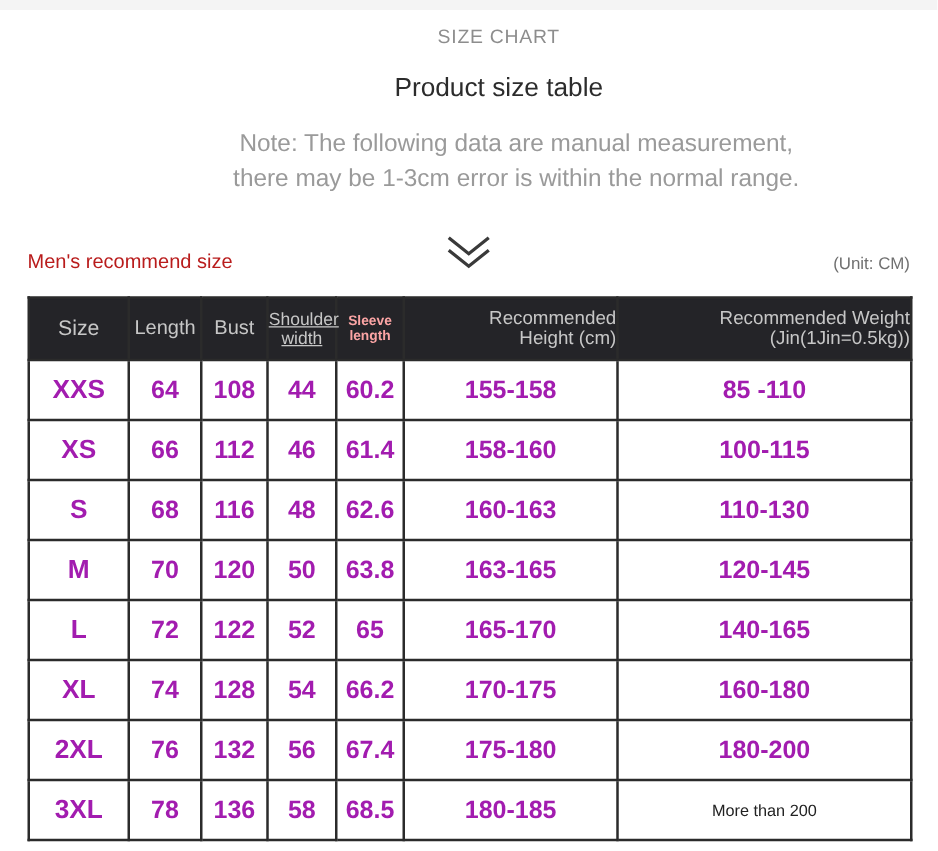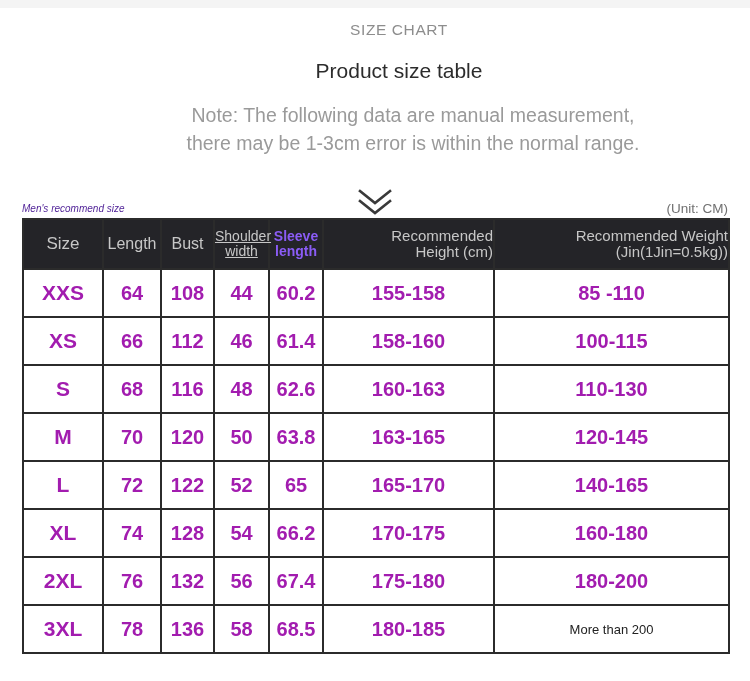--- a/index.html
+++ b/index.html
@@ -64,34 +64,33 @@
   .meta-row {
     position: absolute;
     top: 201px;
     left: 22px;
     right: 22px;
     display: flex;
     justify-content: space-between;
     align-items: center;
   }
   .meta-left {
-    font-size: 10px;
-    color: #4c1d95;
-    font-weight: 400;
-    font-style: italic;
+    font-size: 16px;
+    color: #b91c1c;
+    font-weight: 400;
   }
   .meta-right {
     font-size: 13.5px;
     color: #707070;
     font-weight: 400;
   }
   .table-wrap {
     position: absolute;
     left: 22px;
-    top: 218px;
+    top: 237px;
     width: 582px;
   }
   table.size-table {
     border-collapse: collapse;
     width: 706px;
     table-layout: fixed;
   }
   table.size-table th,
   table.size-table td {
     border: 2px solid #2b2b2b;
@@ -116,23 +115,23 @@
   }
   thead th.th-length,
   thead th.th-bust {
     font-size: 16px;
   }
   thead th.th-shoulder {
     font-size: 14px;
     text-decoration: underline;
   }
   thead th.th-sleeve {
-    color: #8b5cf6;
+    color: #fca5a5;
     font-weight: bold;
-    font-size: 14px;
+    font-size: 11px;
   }
   thead th.th-height,
   thead th.th-weight {
     text-align: right;
     padding-left: 7px;
     font-size: 15px;
   }
   tbody td {
     height: 46px;
     font-size: 20px;

